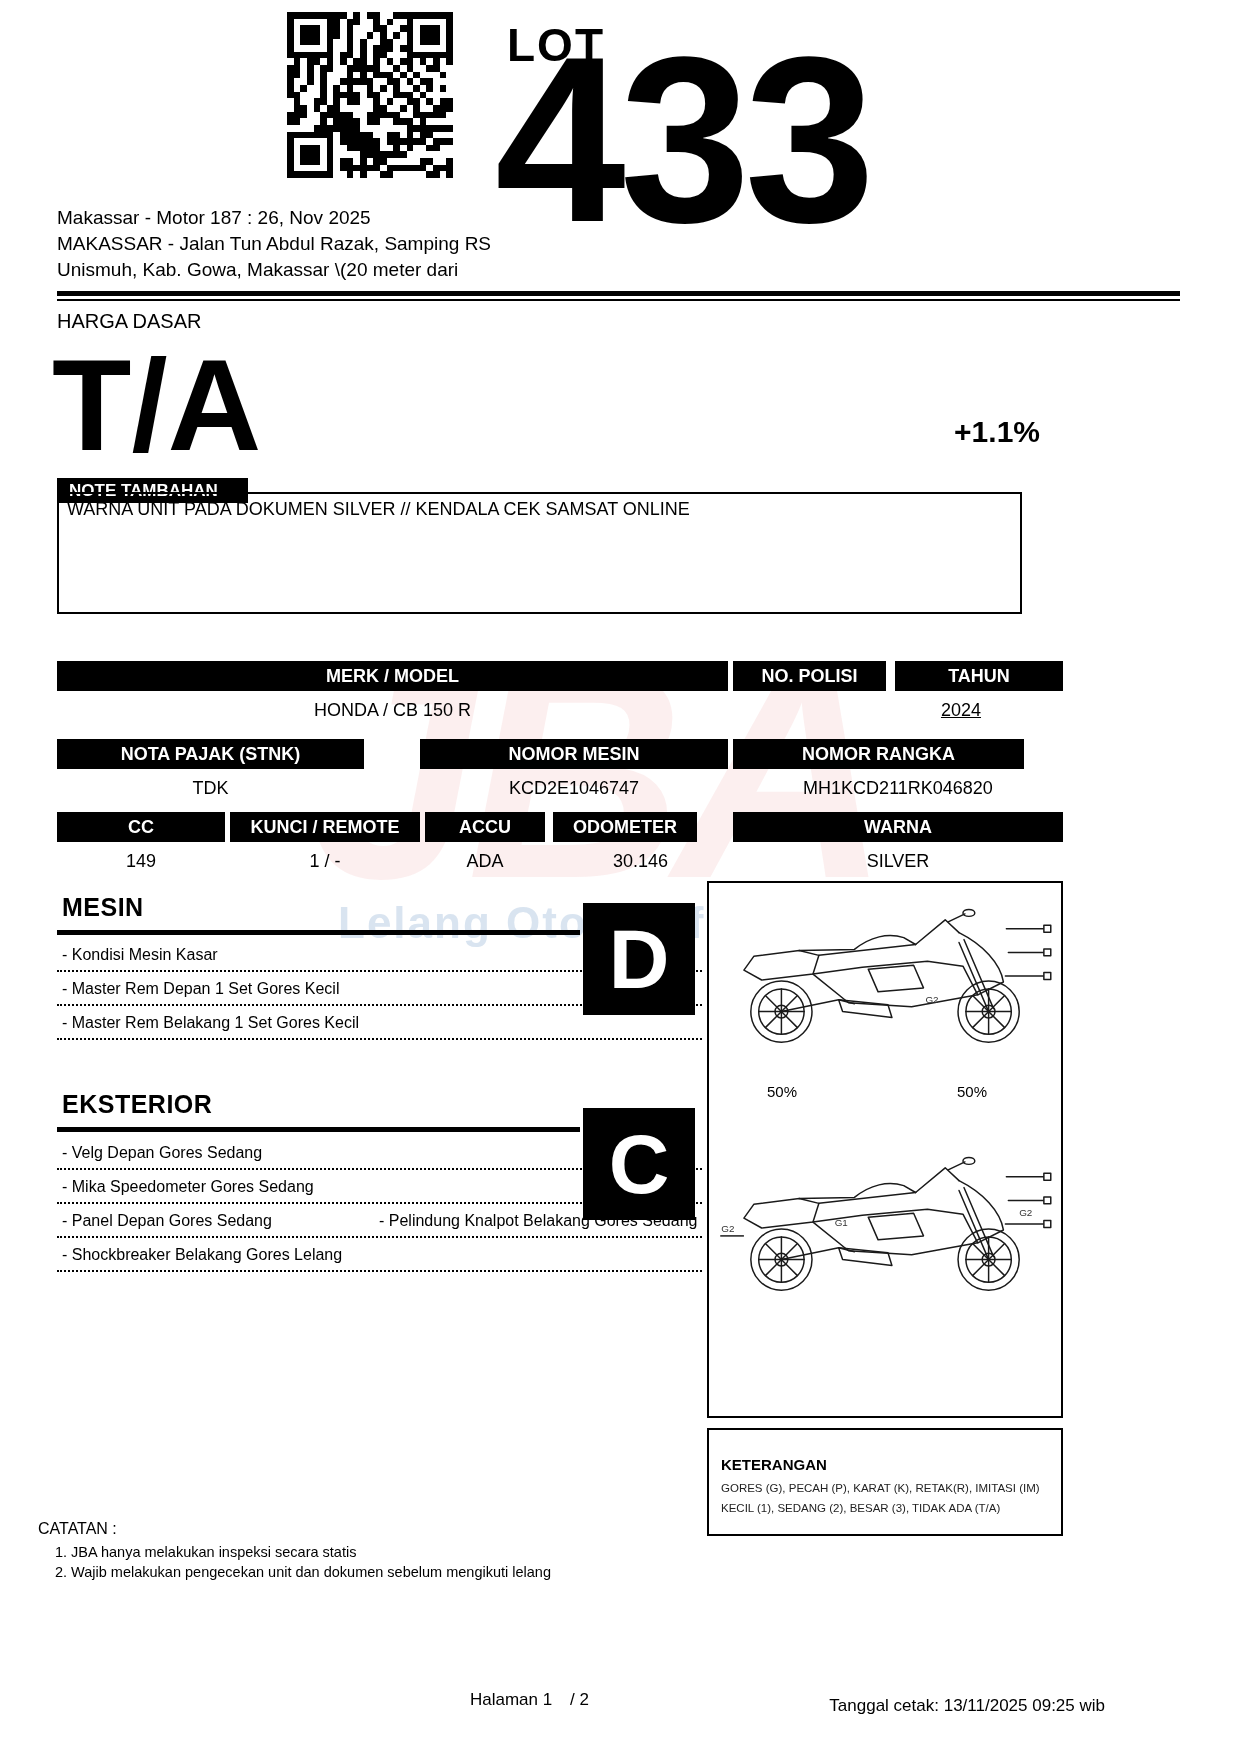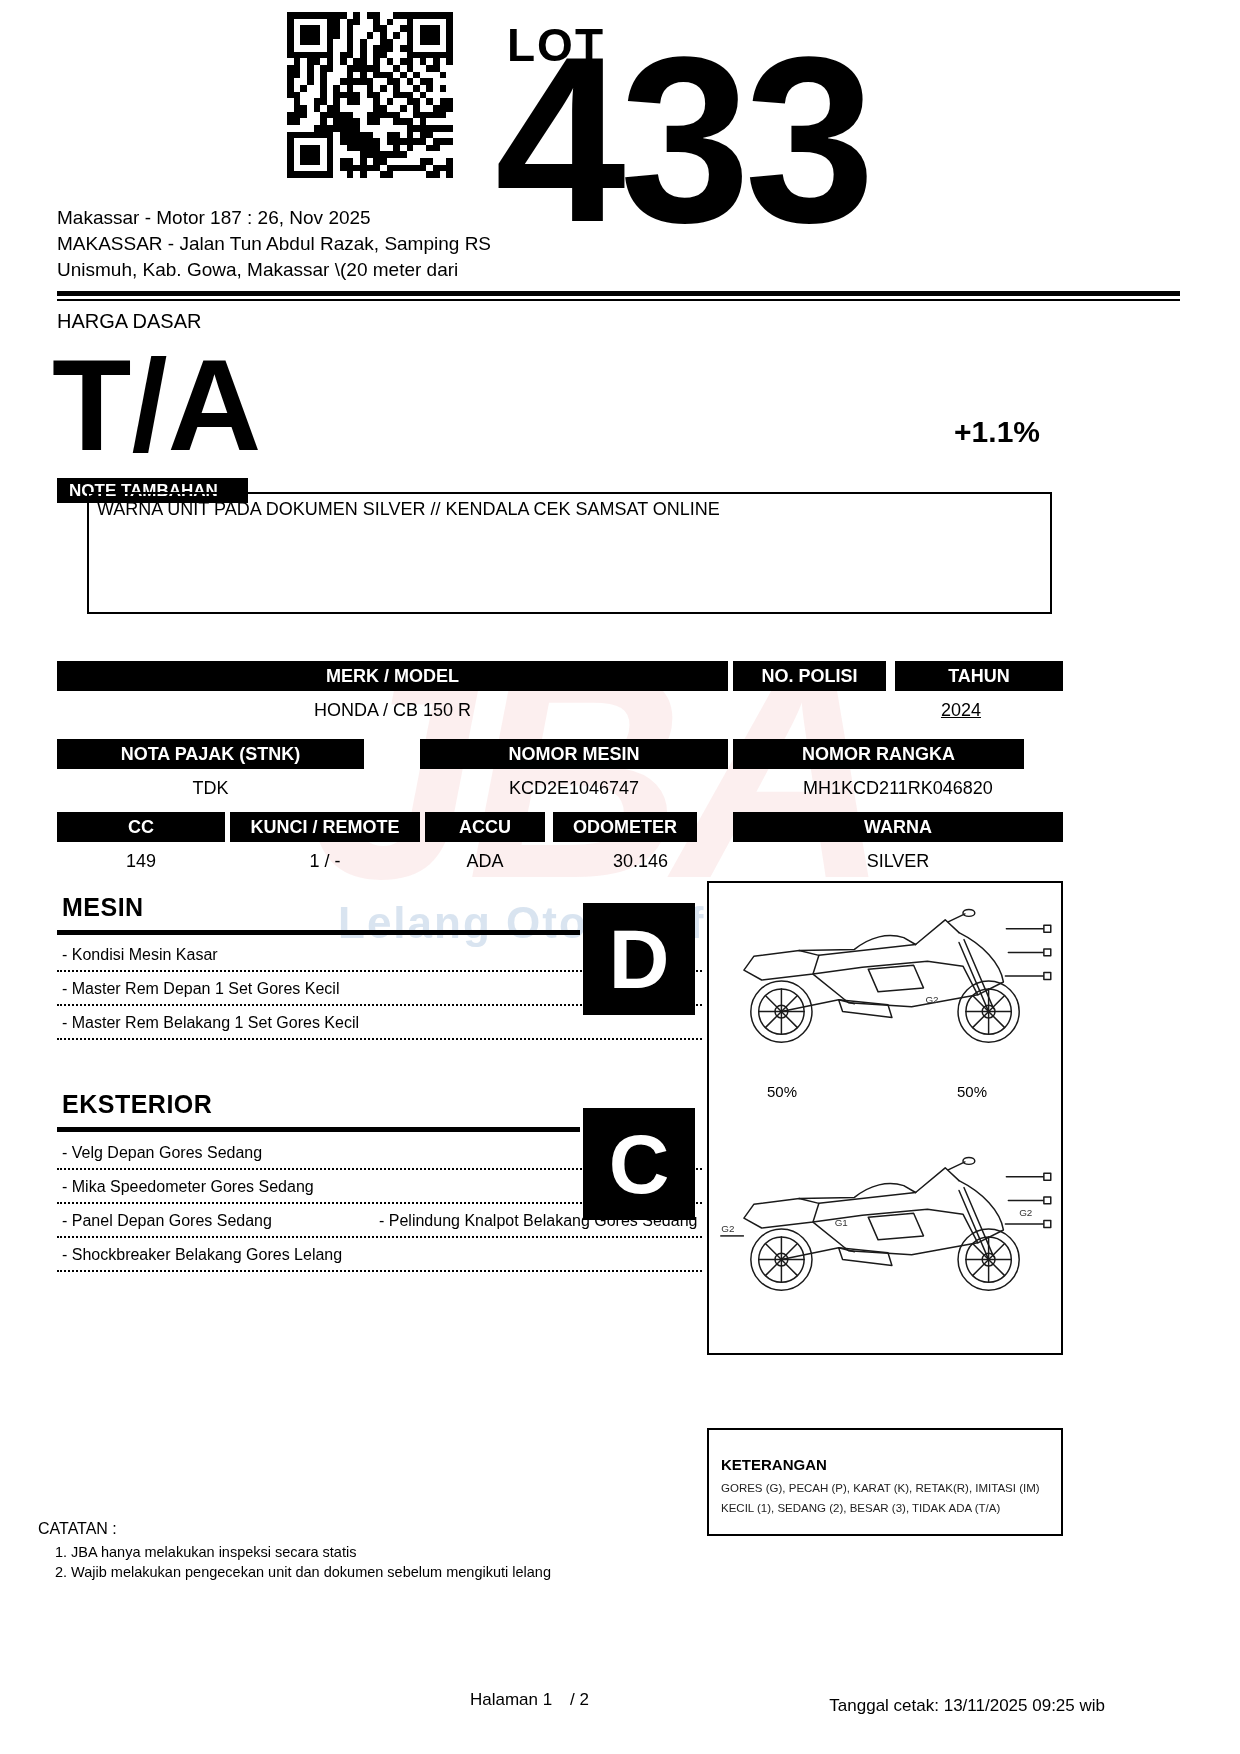--- a/index.html
+++ b/index.html
@@ -19,21 +19,21 @@
   .addr { font-size:19px; line-height:26px; }
 
   .rule-thick { height:5px; background:#000; }
   .rule-thin { height:2px; background:#000; }
 
   .harga-label { font-size:20px; }
   .harga-value { font-size:130px; font-weight:bold; line-height:1; }
   .harga-pct { font-size:30px; font-weight:bold; }
 
   .note-label { background:#000; color:#fff; font-weight:bold; font-size:17px; height:25px; display:flex; align-items:center; padding:0 8px; }
-  .note-box { border:2px solid #000; background:transparent;margin-left:30px; }
+  .note-box { border:2px solid #000; background:transparent; }
   .note-text { font-size:18px; padding:5px 8px; }
 
   .hdr { background:#000; color:#fff; font-weight:bold; font-size:18px; height:30px; display:flex; align-items:center; justify-content:center; }
   .val { font-size:18px; height:26px; display:flex; align-items:center; justify-content:center; }
 
   .sec-title { font-size:25px; font-weight:bold; letter-spacing:0.5px; }
   .sec-underline { height:5px; background:#000; }
   .items { width:645px; }
   .dotted-item { position:relative; font-size:16px; padding:8px 0 6px 5px; border-bottom:2px dotted #000; white-space:nowrap; }
   .grade { background:#000; color:#fff; font-size:84px; font-weight:bold; display:flex; align-items:center; justify-content:center; z-index:3; }
@@ -515,21 +515,21 @@
     <div class="dotted-item">- Velg Depan Gores Sedang</div>
     <div class="dotted-item">- Mika Speedometer Gores Sedang</div>
     <div class="dotted-item">
       <span>- Panel Depan Gores Sedang</span>
       <span class="abs" style="left:322px; top:8px; white-space:nowrap;">- Pelindung Knalpot Belakang Gores Sedang</span>
     </div>
     <div class="dotted-item">- Shockbreaker Belakang Gores Lelang</div>
   </div>
   <div class="abs grade" style="left:583px; top:1108px; width:112px; height:112px;">C</div>
 
-  <div class="abs z1 diagram-box" style="left:707px; top:881px; width:356px; height:474px;">
+  <div class="abs z1 diagram-box" style="left:707px; top:881px; width:356px; height:537px;">
     <svg class="abs" style="left:9px; top:24px; width:336px; height:148px;" viewBox="0 0 340 150">
       <use href="#bike"></use>
       <text x="210" y="97" font-size="10" fill="#333">G2</text>
     </svg>
     <div class="abs tire" style="left:58px; top:200px;">50%</div>
     <div class="abs tire" style="left:248px; top:200px;">50%</div>
     <svg class="abs" style="left:9px; top:272px; width:336px; height:148px;" viewBox="0 0 340 150">
       <use href="#bike"></use>
       <path d="M2 82 L26 82" stroke="#1a1a1a" stroke-width="1.5"></path>
       <text x="3" y="78" font-size="10" fill="#333">G2</text>

